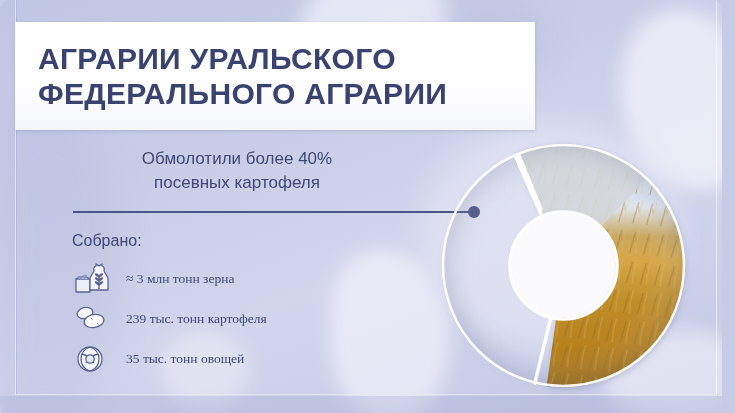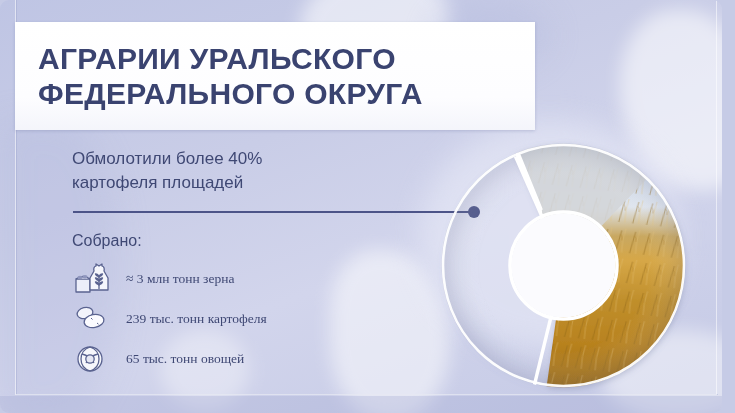--- a/index.html
+++ b/index.html
@@ -29,21 +29,21 @@
   #title-panel{position:absolute;left:15px;top:22px;width:520px;height:108px;
     background:linear-gradient(180deg,#ffffff 0%,#fdfdff 70%,#f4f5fb 100%);
     box-shadow:0 1px 3px rgba(90,98,150,.25);
     display:flex;flex-direction:column;justify-content:center;
     padding-left:23px;box-sizing:border-box;}
   .title-line{font-size:30px;font-weight:bold;color:#3a4370;letter-spacing:.3px;
     line-height:1.18;white-space:nowrap;}
 
   
   #subtitle{position:absolute;left:72px;top:147px;width:330px;}
-  .sub-line{font-size:17px;color:#3f4874;line-height:1.42;white-space:nowrap;}
+  .sub-line{font-size:17px;color:#3f4874;line-height:1.42;white-space:nowrap;text-align:center;}
 
   
   #connector{position:absolute;left:73px;top:211px;width:400px;height:2px;
     background:#4c5488;}
   #connector-dot{position:absolute;left:468px;top:206px;width:12px;height:12px;
     border-radius:50%;background:#4c5488;}
 
   
   #collected{position:absolute;left:72px;top:232px;width:330px;}
   #collected-title{font-size:16px;color:#3f4874;margin-bottom:9px;white-space:nowrap;}
@@ -68,26 +68,26 @@
   <div class="bg-blob2" style="left:420px;top:120px;width:260px;height:230px;border-radius:50%;"></div>
   <div class="bg-dark" style="left:0px;top:120px;width:120px;height:300px;border-radius:0 50% 50% 0;opacity:.25;"></div>
   <div class="bg-dark" style="left:430px;top:0px;width:120px;height:70px;border-radius:50%;opacity:.3;"></div>
 
   <div id="frame-shadow"></div>
   <div id="frame"></div>
   <div id="bottom-band"></div>
 
   <div id="title-panel">
     <div class="title-line">АГРАРИИ УРАЛЬСКОГО</div>
-    <div class="title-line">ФЕДЕРАЛЬНОГО ОКРУГА</div>
+    <div class="title-line">ФЕДЕРАЛЬНОГО АГРАРИИ</div>
   </div>
 
   <div id="subtitle">
     <div class="sub-line">Обмолотили более 40%</div>
-    <div class="sub-line">картофеля площадей</div>
+    <div class="sub-line">посевных картофеля</div>
   </div>
 
   <div id="connector"></div>
   <div id="connector-dot"></div>
 
   <div id="collected">
     <div id="collected-title">Собрано:</div>
 
     <div class="row">
       <span class="row-icon">
@@ -131,21 +131,21 @@
           <g fill="none" stroke="#5a6390" stroke-width="1.3" stroke-linejoin="round">
             <circle cx="18" cy="17" r="12" fill="#f6f7fc"></circle>
             <path d="M18 5 q-9 3 -9 12 q0 9 9 12"></path>
             <path d="M18 5 q9 3 9 12 q0 9 -9 12"></path>
             <path d="M10 12 q8 2 12 9"></path>
             <path d="M26 12 q-8 2 -12 9"></path>
             <circle cx="18" cy="17" r="4.2" fill="#e6e8f4"></circle>
           </g>
         </svg>
       </span>
-      <span class="row-label">65 тыс. тонн овощей</span>
+      <span class="row-label">35 тыс. тонн овощей</span>
     </div>
   </div>
 
   <div id="donut">
     <svg width="245" height="245" viewBox="0 0 245 245">
       <defs>
 
         <linearGradient id="wheatField" x1="0" y1="0" x2="0" y2="1">
           <stop offset="0%" stop-color="#c3cfe4"></stop>
           <stop offset="26%" stop-color="#dfe5ee"></stop>

